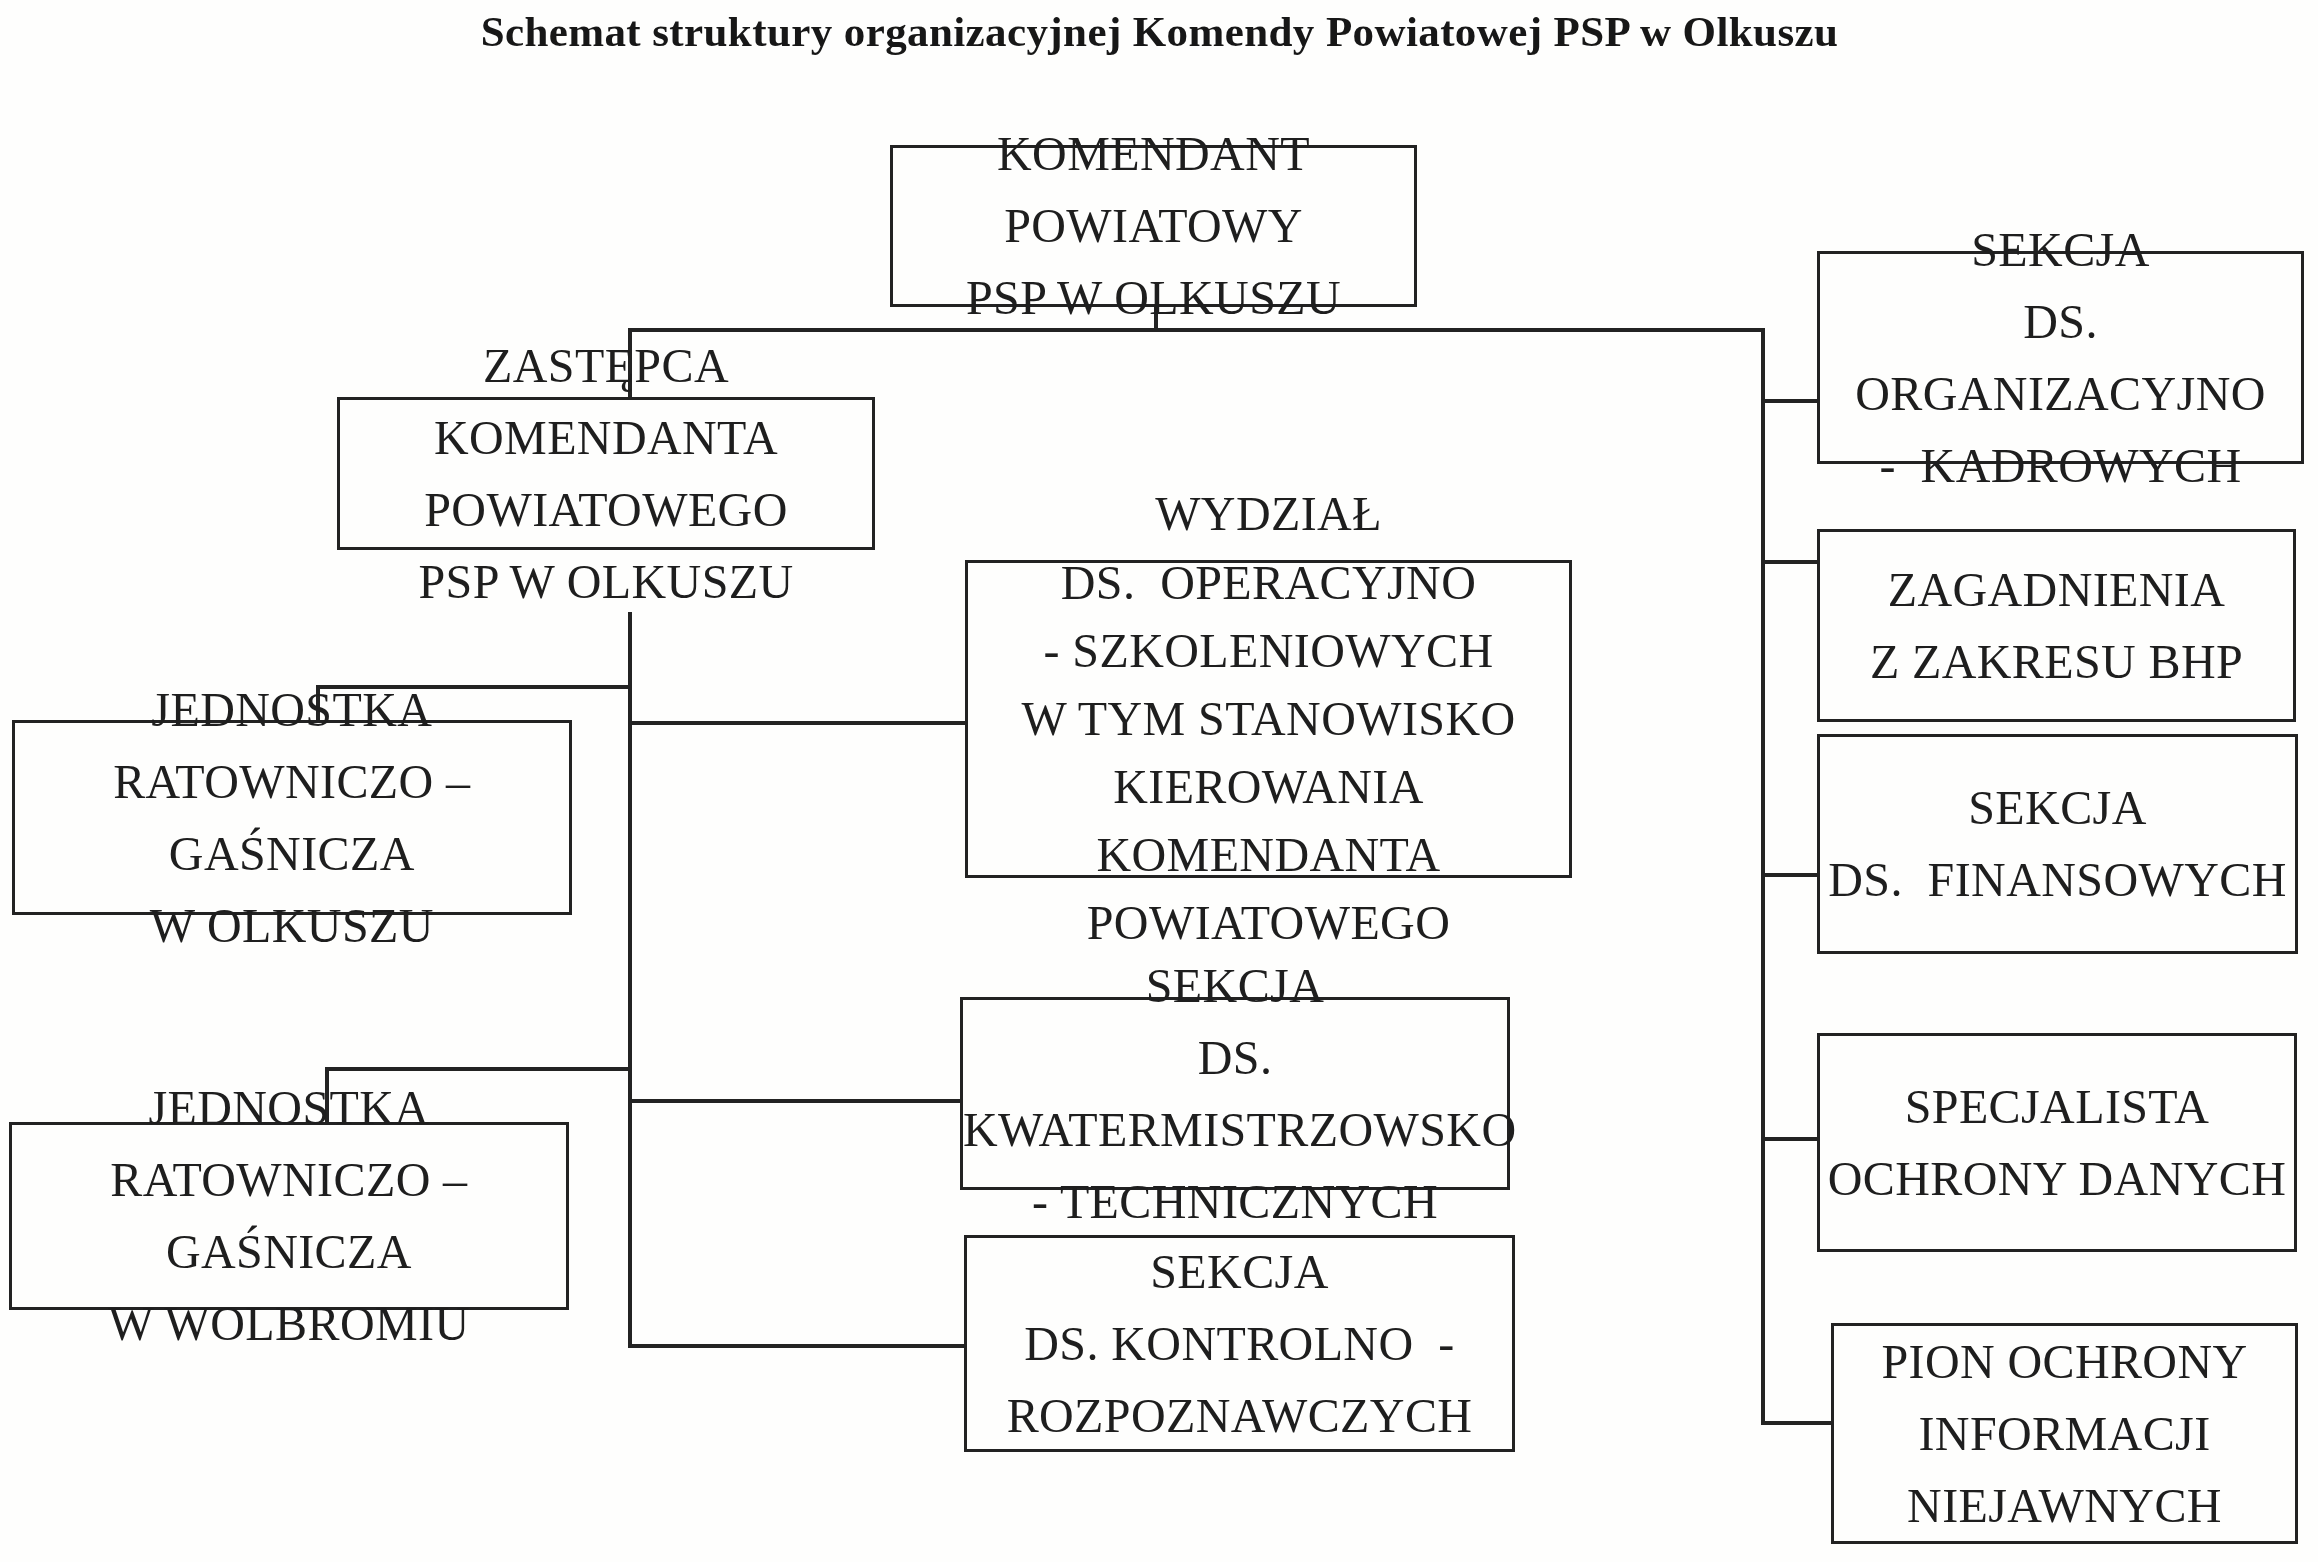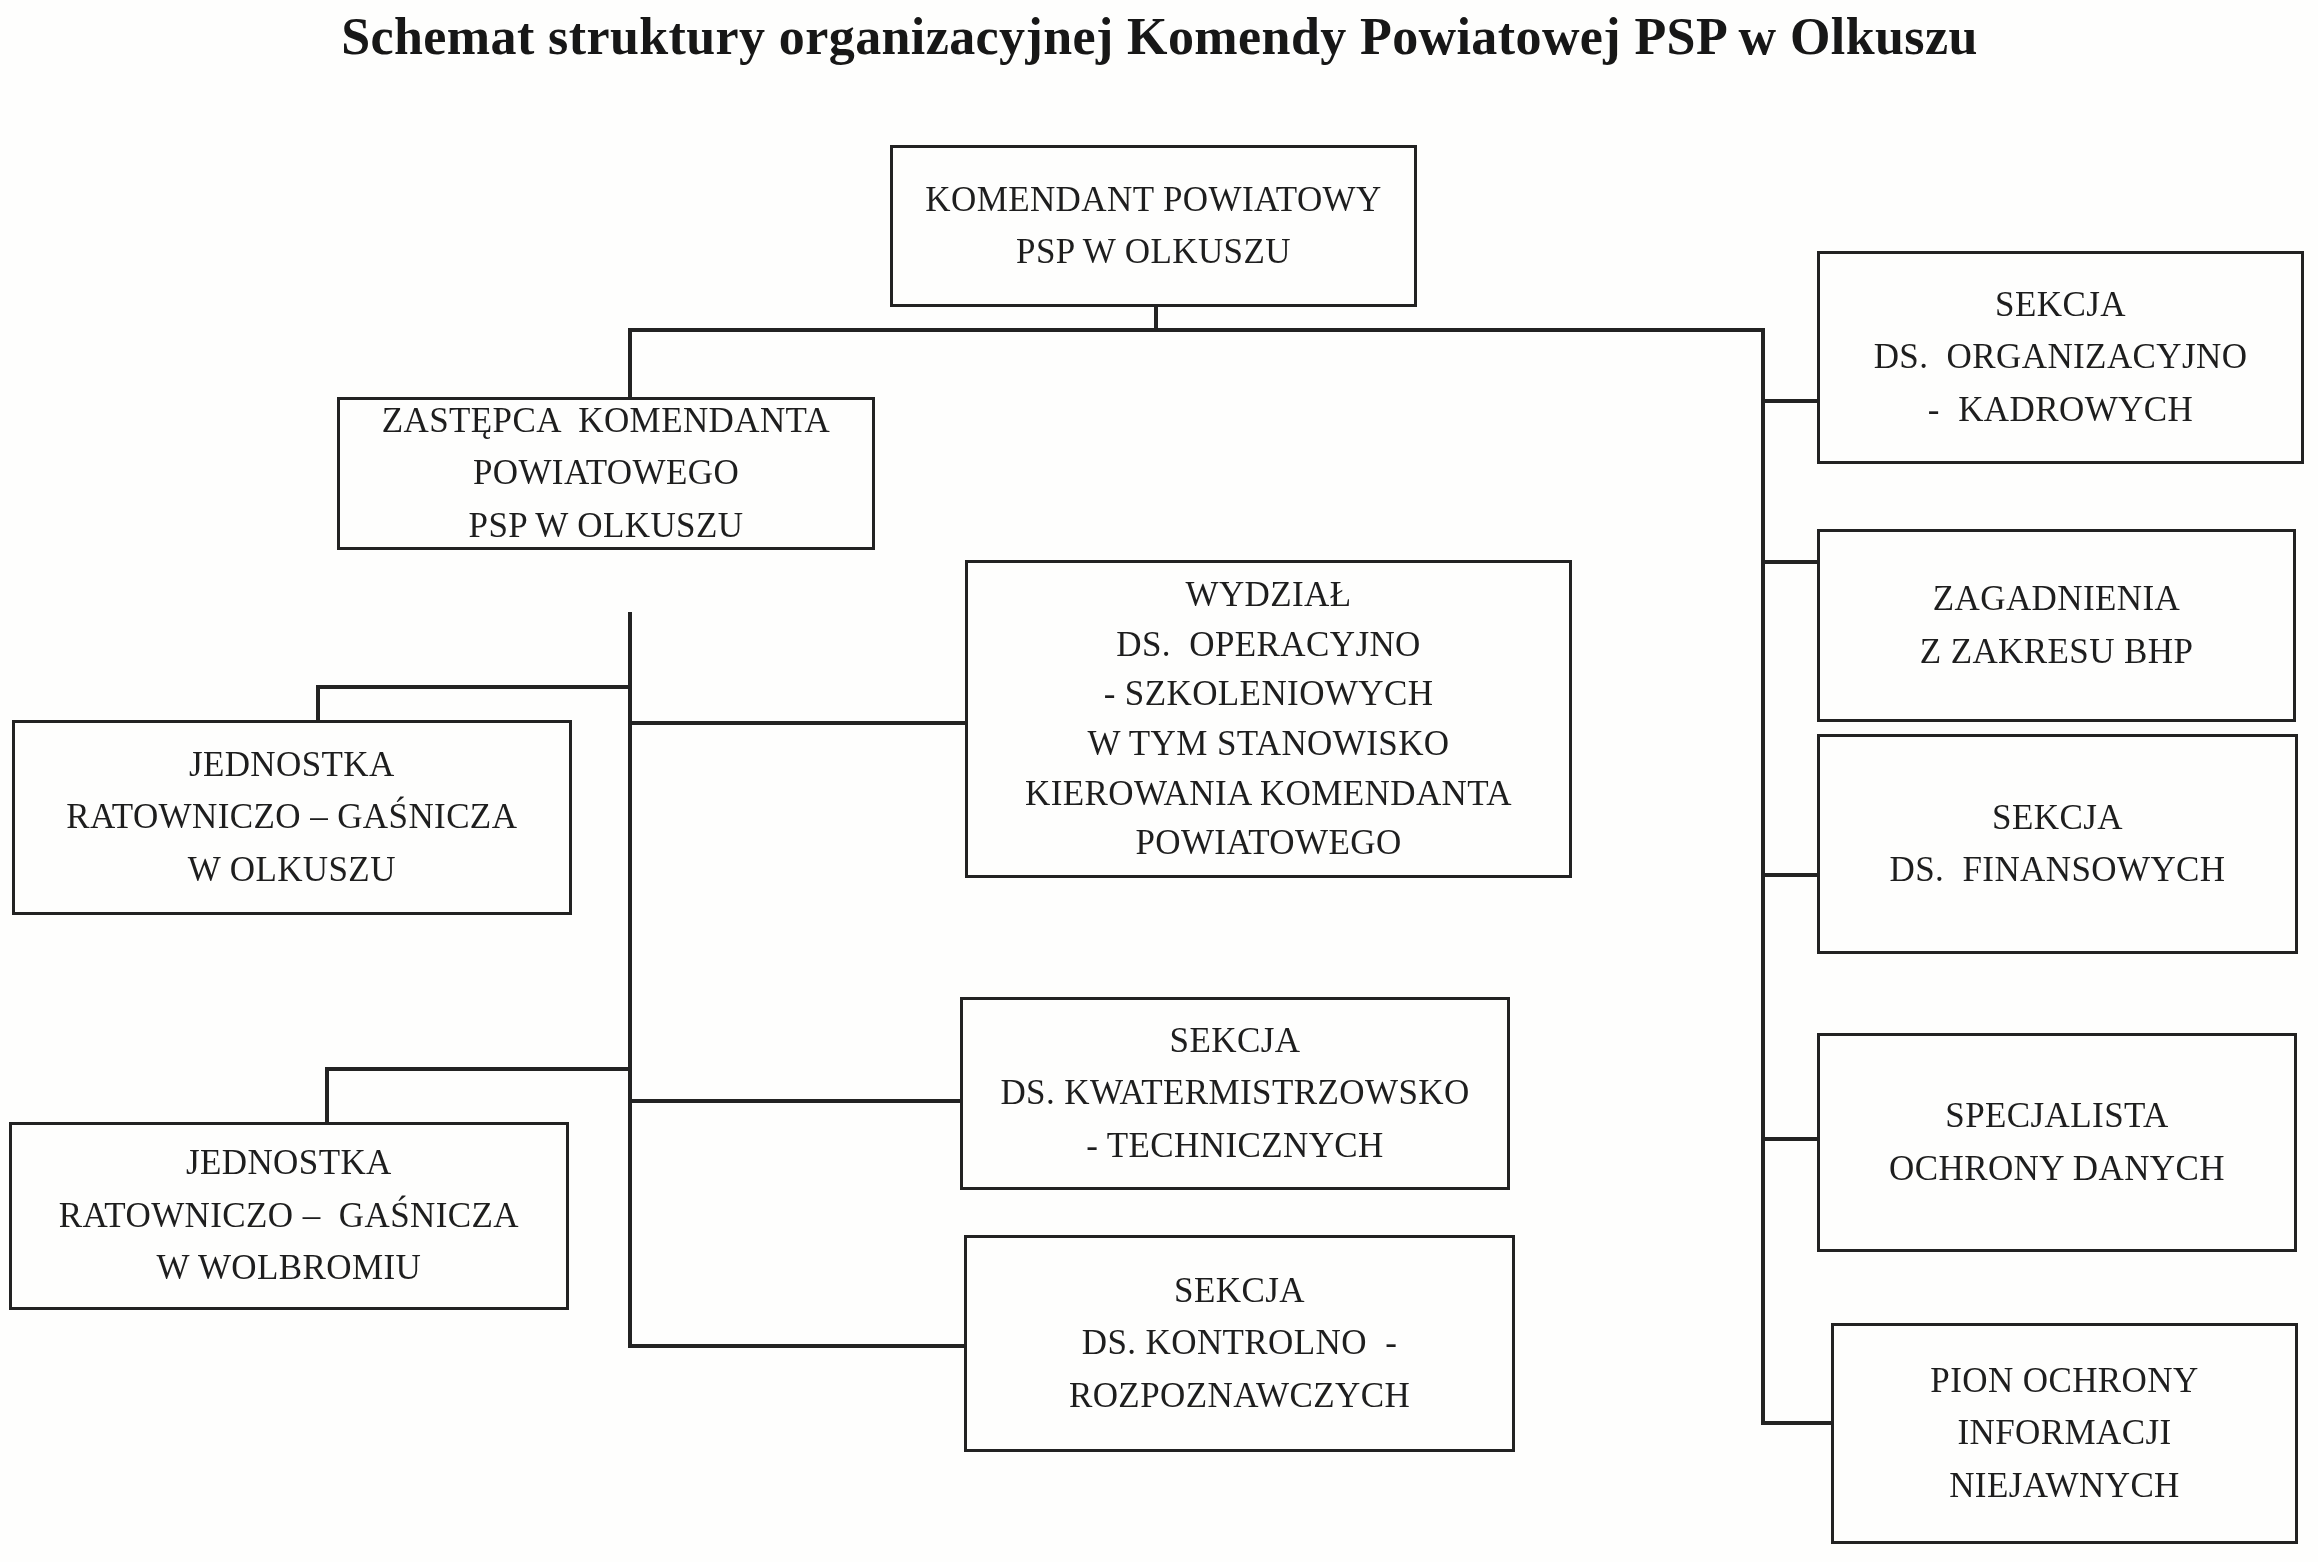--- a/index.html
+++ b/index.html
@@ -15,39 +15,39 @@
     font-family: "Liberation Serif", "DejaVu Serif", serif;
     color: #1e1e1e;
     overflow: hidden;
   }
   .title {
     position: absolute;
     left: 0;
     top: 7.4px;
     width: 2319px;
     text-align: center;
-    font-size: 52px;
+    font-size: 43px;
     font-weight: bold;
     letter-spacing: 0.4px;
     color: #171717;
   }
   .node {
     position: absolute;
     border: 3.7px solid #222222;
     background: #fefefd;
     display: flex;
     align-items: center;
     justify-content: center;
     box-sizing: border-box;
   }
   .node .label {
     display: block;
     width: 100%;
     text-align: center;
-    font-size: 35px;
+    font-size: 48px;
     line-height: 1.5;
     letter-spacing: 0.4px;
     white-space: pre-wrap;
     color: #1e1e1e;
   }
   .node.tall .label { line-height: 1.42; }
   .line {
     position: absolute;
     background: #232323;
   }

